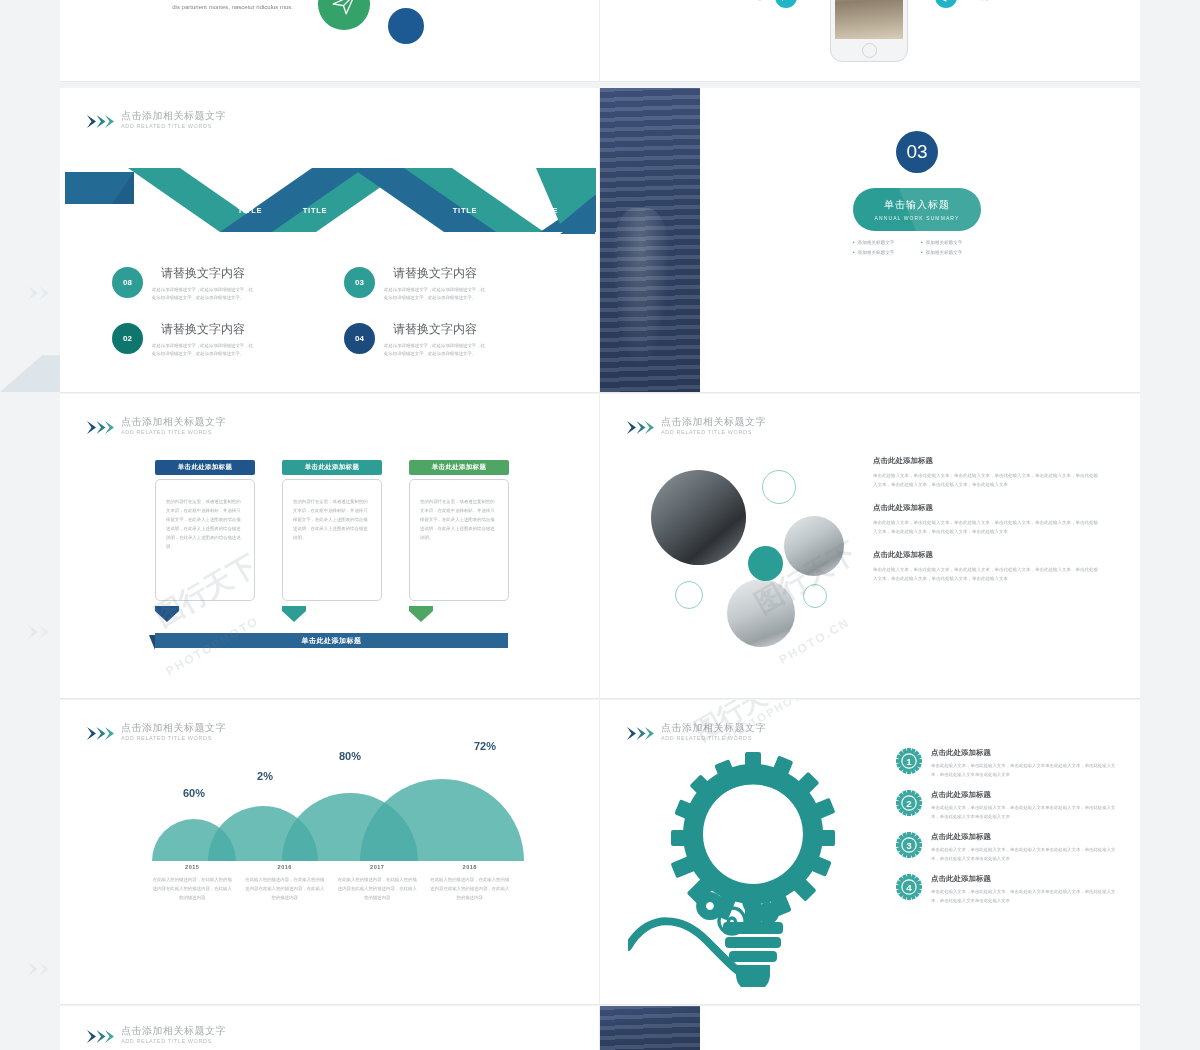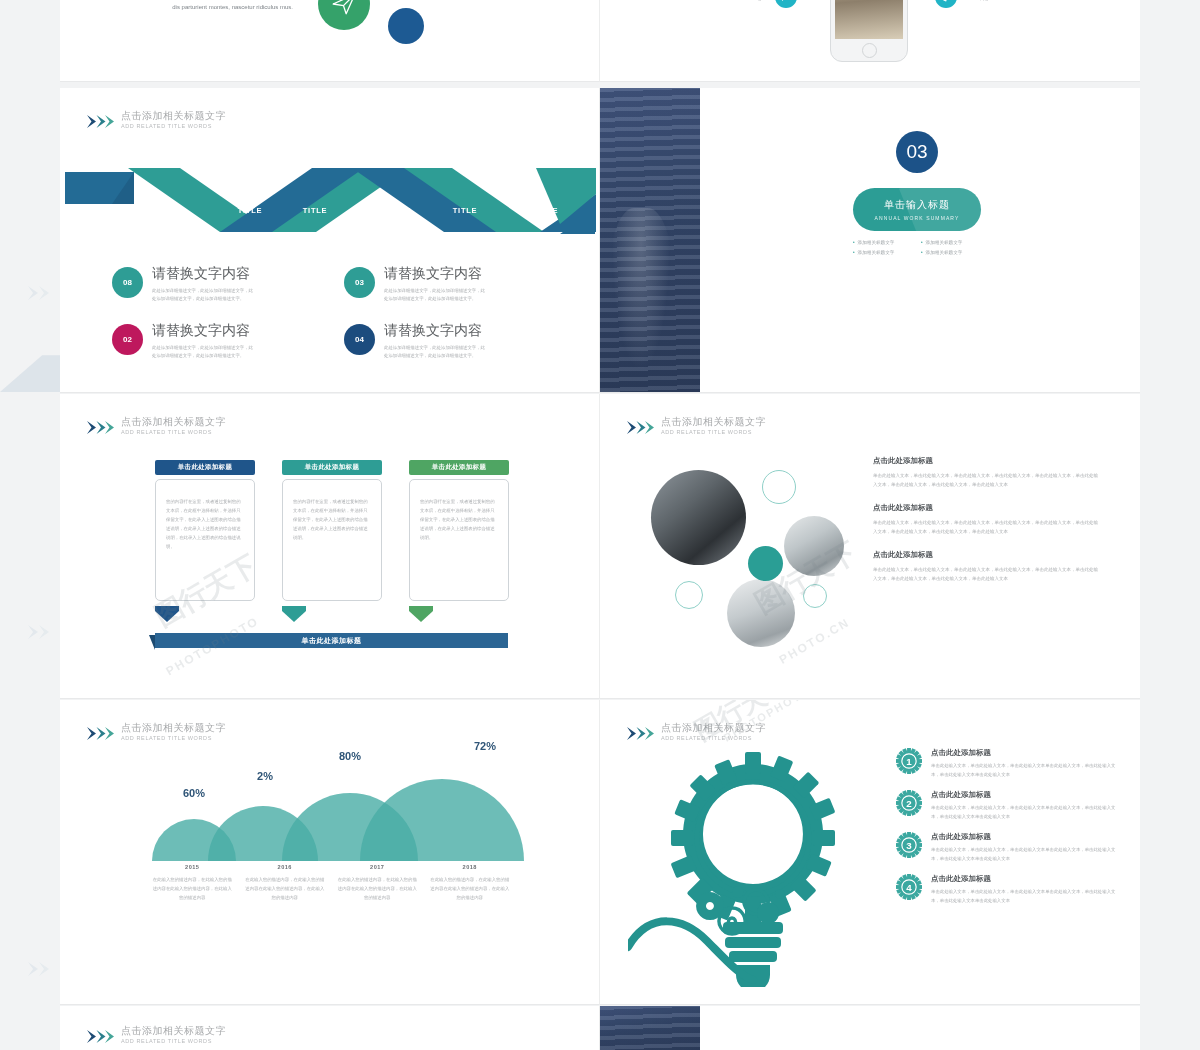--- a/index.html
+++ b/index.html
@@ -45,21 +45,21 @@
   }
   .nums { position: absolute; left: 52px; top: 176px; width: 440px;
           display: grid; grid-template-columns: 1fr 1fr; row-gap: 18px; column-gap: 24px; }
   .num-item { display: flex; }
   .num-badge {
     width: 31px; height: 31px; border-radius: 50%; flex: 0 0 31px;
     display: flex; align-items: center; justify-content: center;
     color: #fff; font-size: 8px; font-weight: bold; margin-right: 9px; margin-top: 3px;
   }
   .num-body { padding-top: 1px; }
-  .num-title { font-size: 14px; color: #5d6063; margin-bottom: 4px; }
+  .num-title { font-size: 12px; color: #5d6063; margin-bottom: 4px; text-align: center; }
   .num-text { font-size: 4.4px; color: #a8abae; line-height: 1.85; max-width: 102px; }
 
   
   .photo-strip { position: absolute; left: 0; top: 0; width: 100px; height: 100%;
     background:
       repeating-linear-gradient(178deg, rgba(255,255,255,.10) 0 4px, rgba(0,0,0,.07) 4px 10px),
       linear-gradient(170deg, #41557f 0%, #334669 45%, #2c3c5c 100%);
   }
   .photo-strip::after{
     content:""; position:absolute; left:8px; top:120px; width:66px; height:180px;
@@ -279,21 +279,21 @@
           </div>
         </div>
         <div class="num-item">
           <div class="num-badge" style="background:#2E9D95">03</div>
           <div class="num-body">
             <div class="num-title">请替换文字内容</div>
             <div class="num-text">此处添加详细描述文字，此处添加详细描述文字，此处添加详细描述文字，此处添加详细描述文字。</div>
           </div>
         </div>
         <div class="num-item">
-          <div class="num-badge" style="background:#be185d">02</div>
+          <div class="num-badge" style="background:#0f766e">02</div>
           <div class="num-body">
             <div class="num-title">请替换文字内容</div>
             <div class="num-text">此处添加详细描述文字，此处添加详细描述文字，此处添加详细描述文字，此处添加详细描述文字。</div>
           </div>
         </div>
         <div class="num-item">
           <div class="num-badge" style="background:#1C4C7E">04</div>
           <div class="num-body">
             <div class="num-title">请替换文字内容</div>
             <div class="num-text">此处添加详细描述文字，此处添加详细描述文字，此处添加详细描述文字，此处添加详细描述文字。</div>

